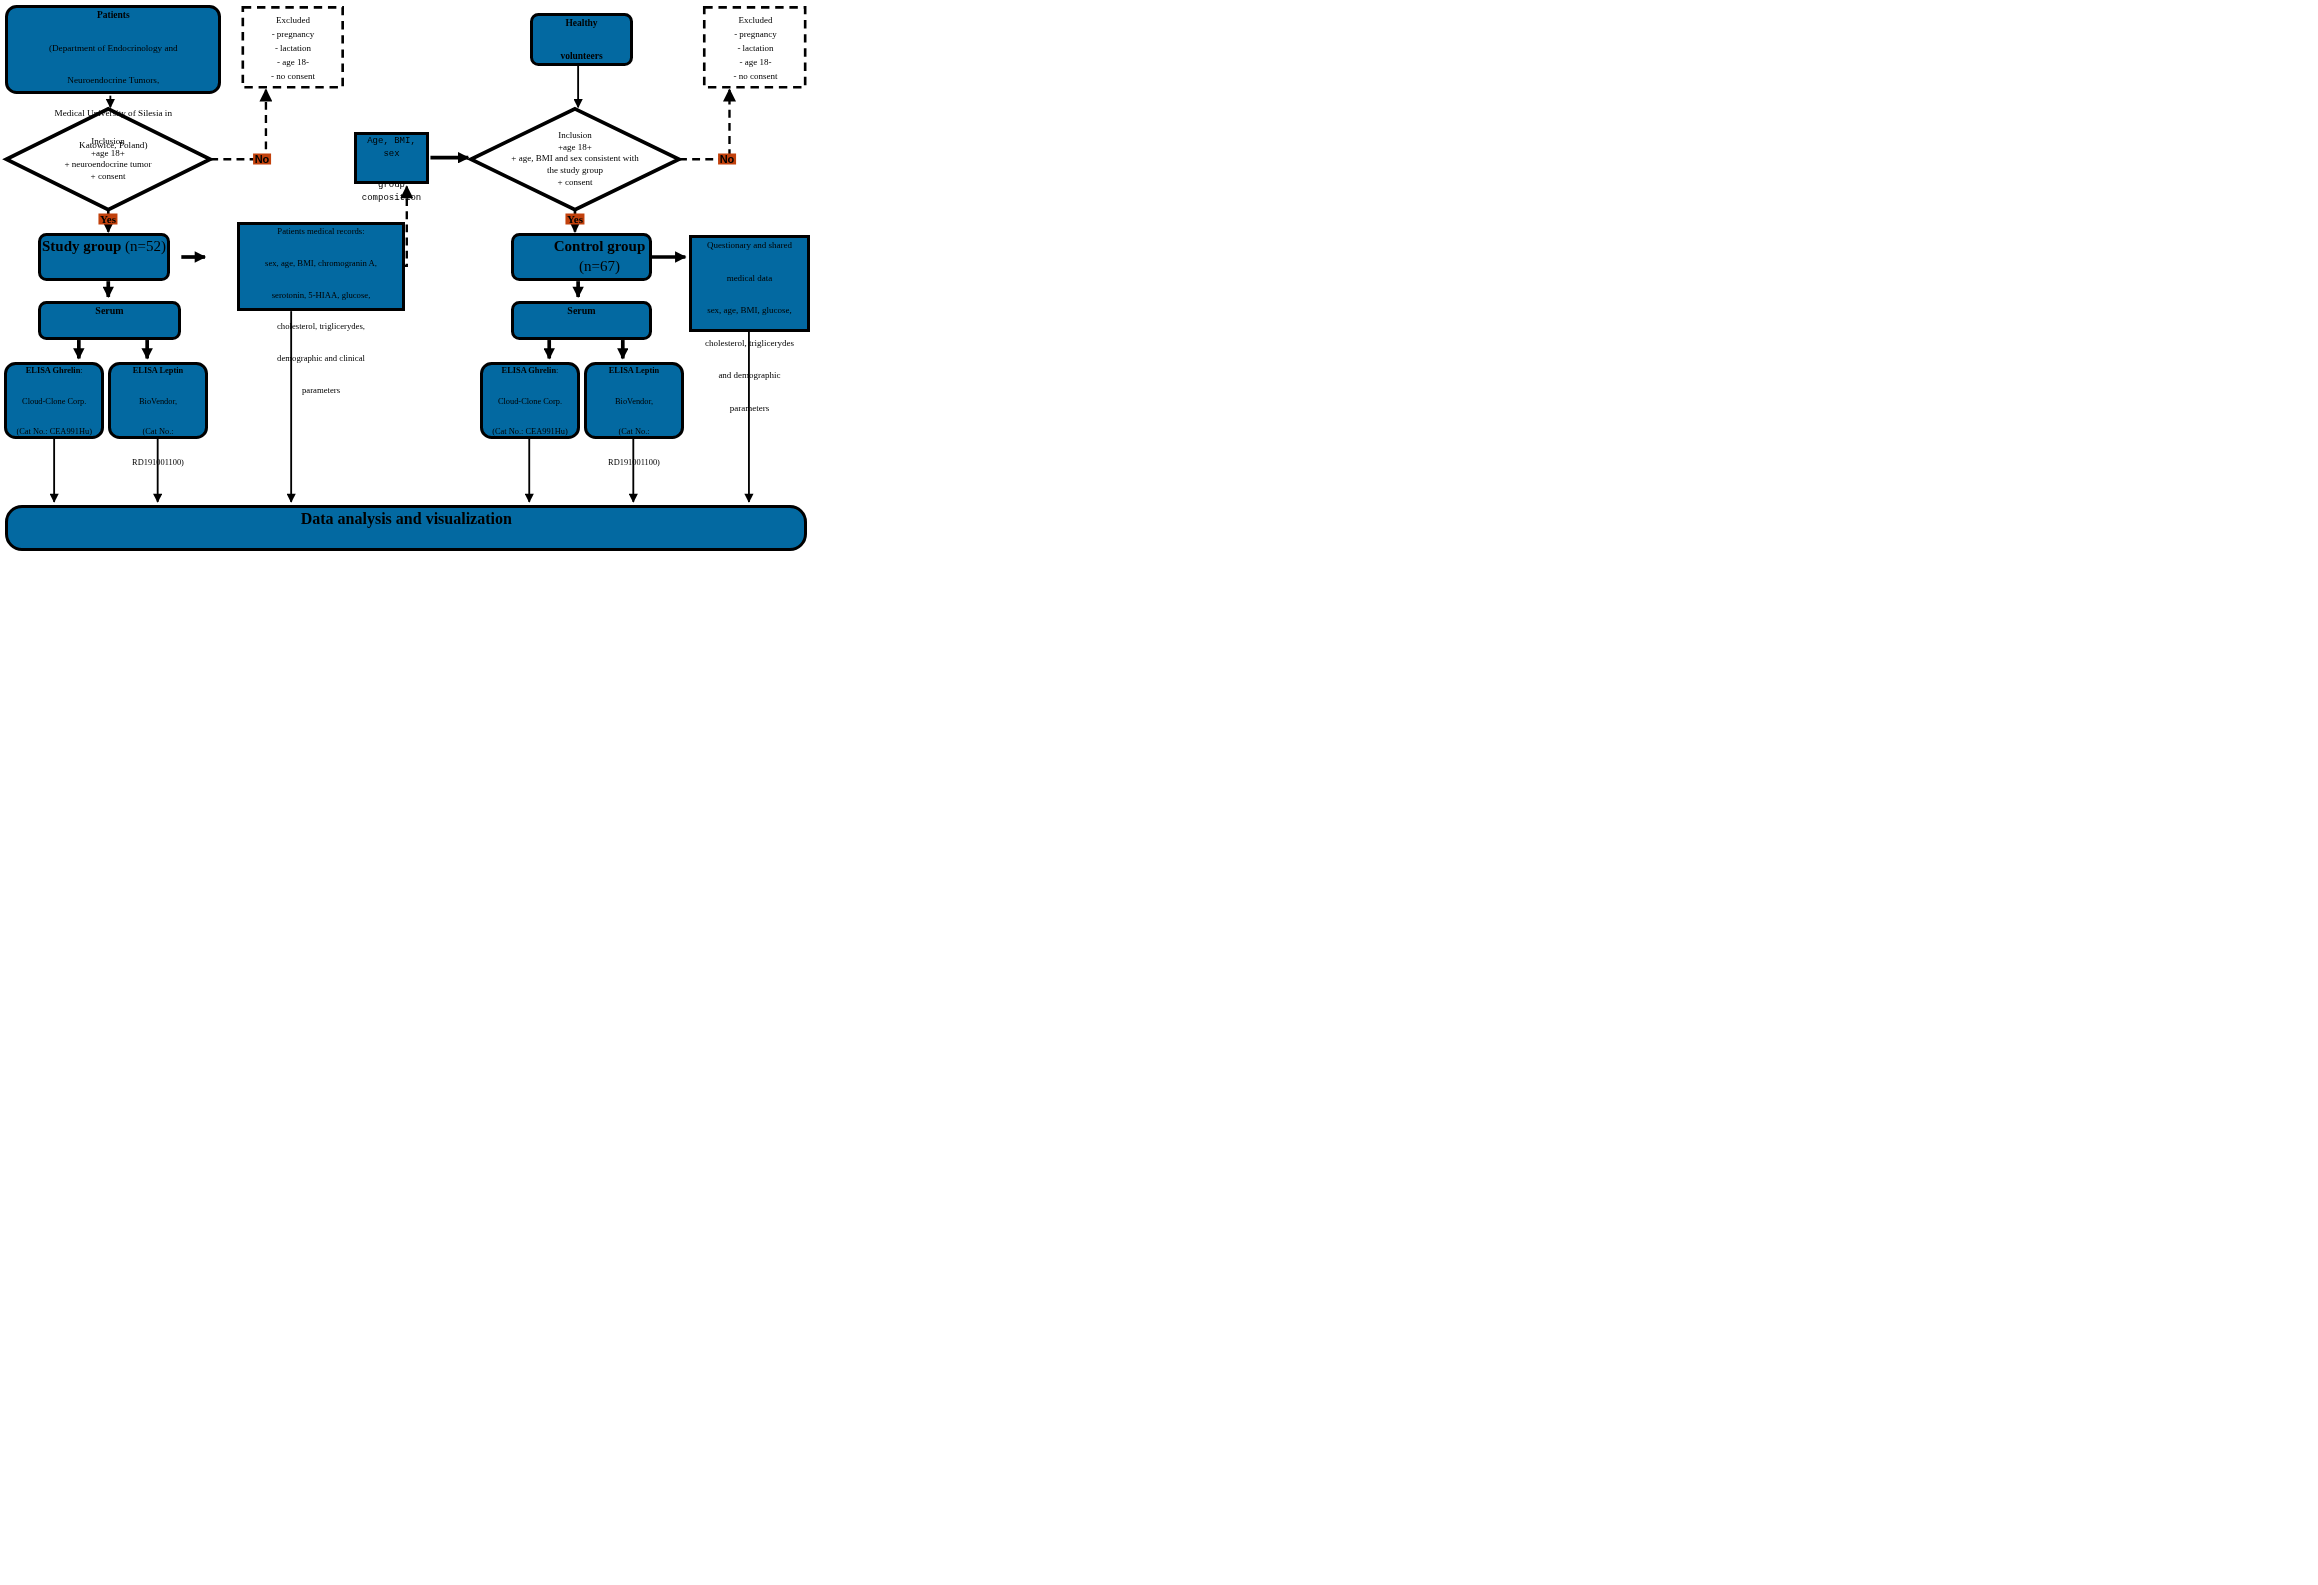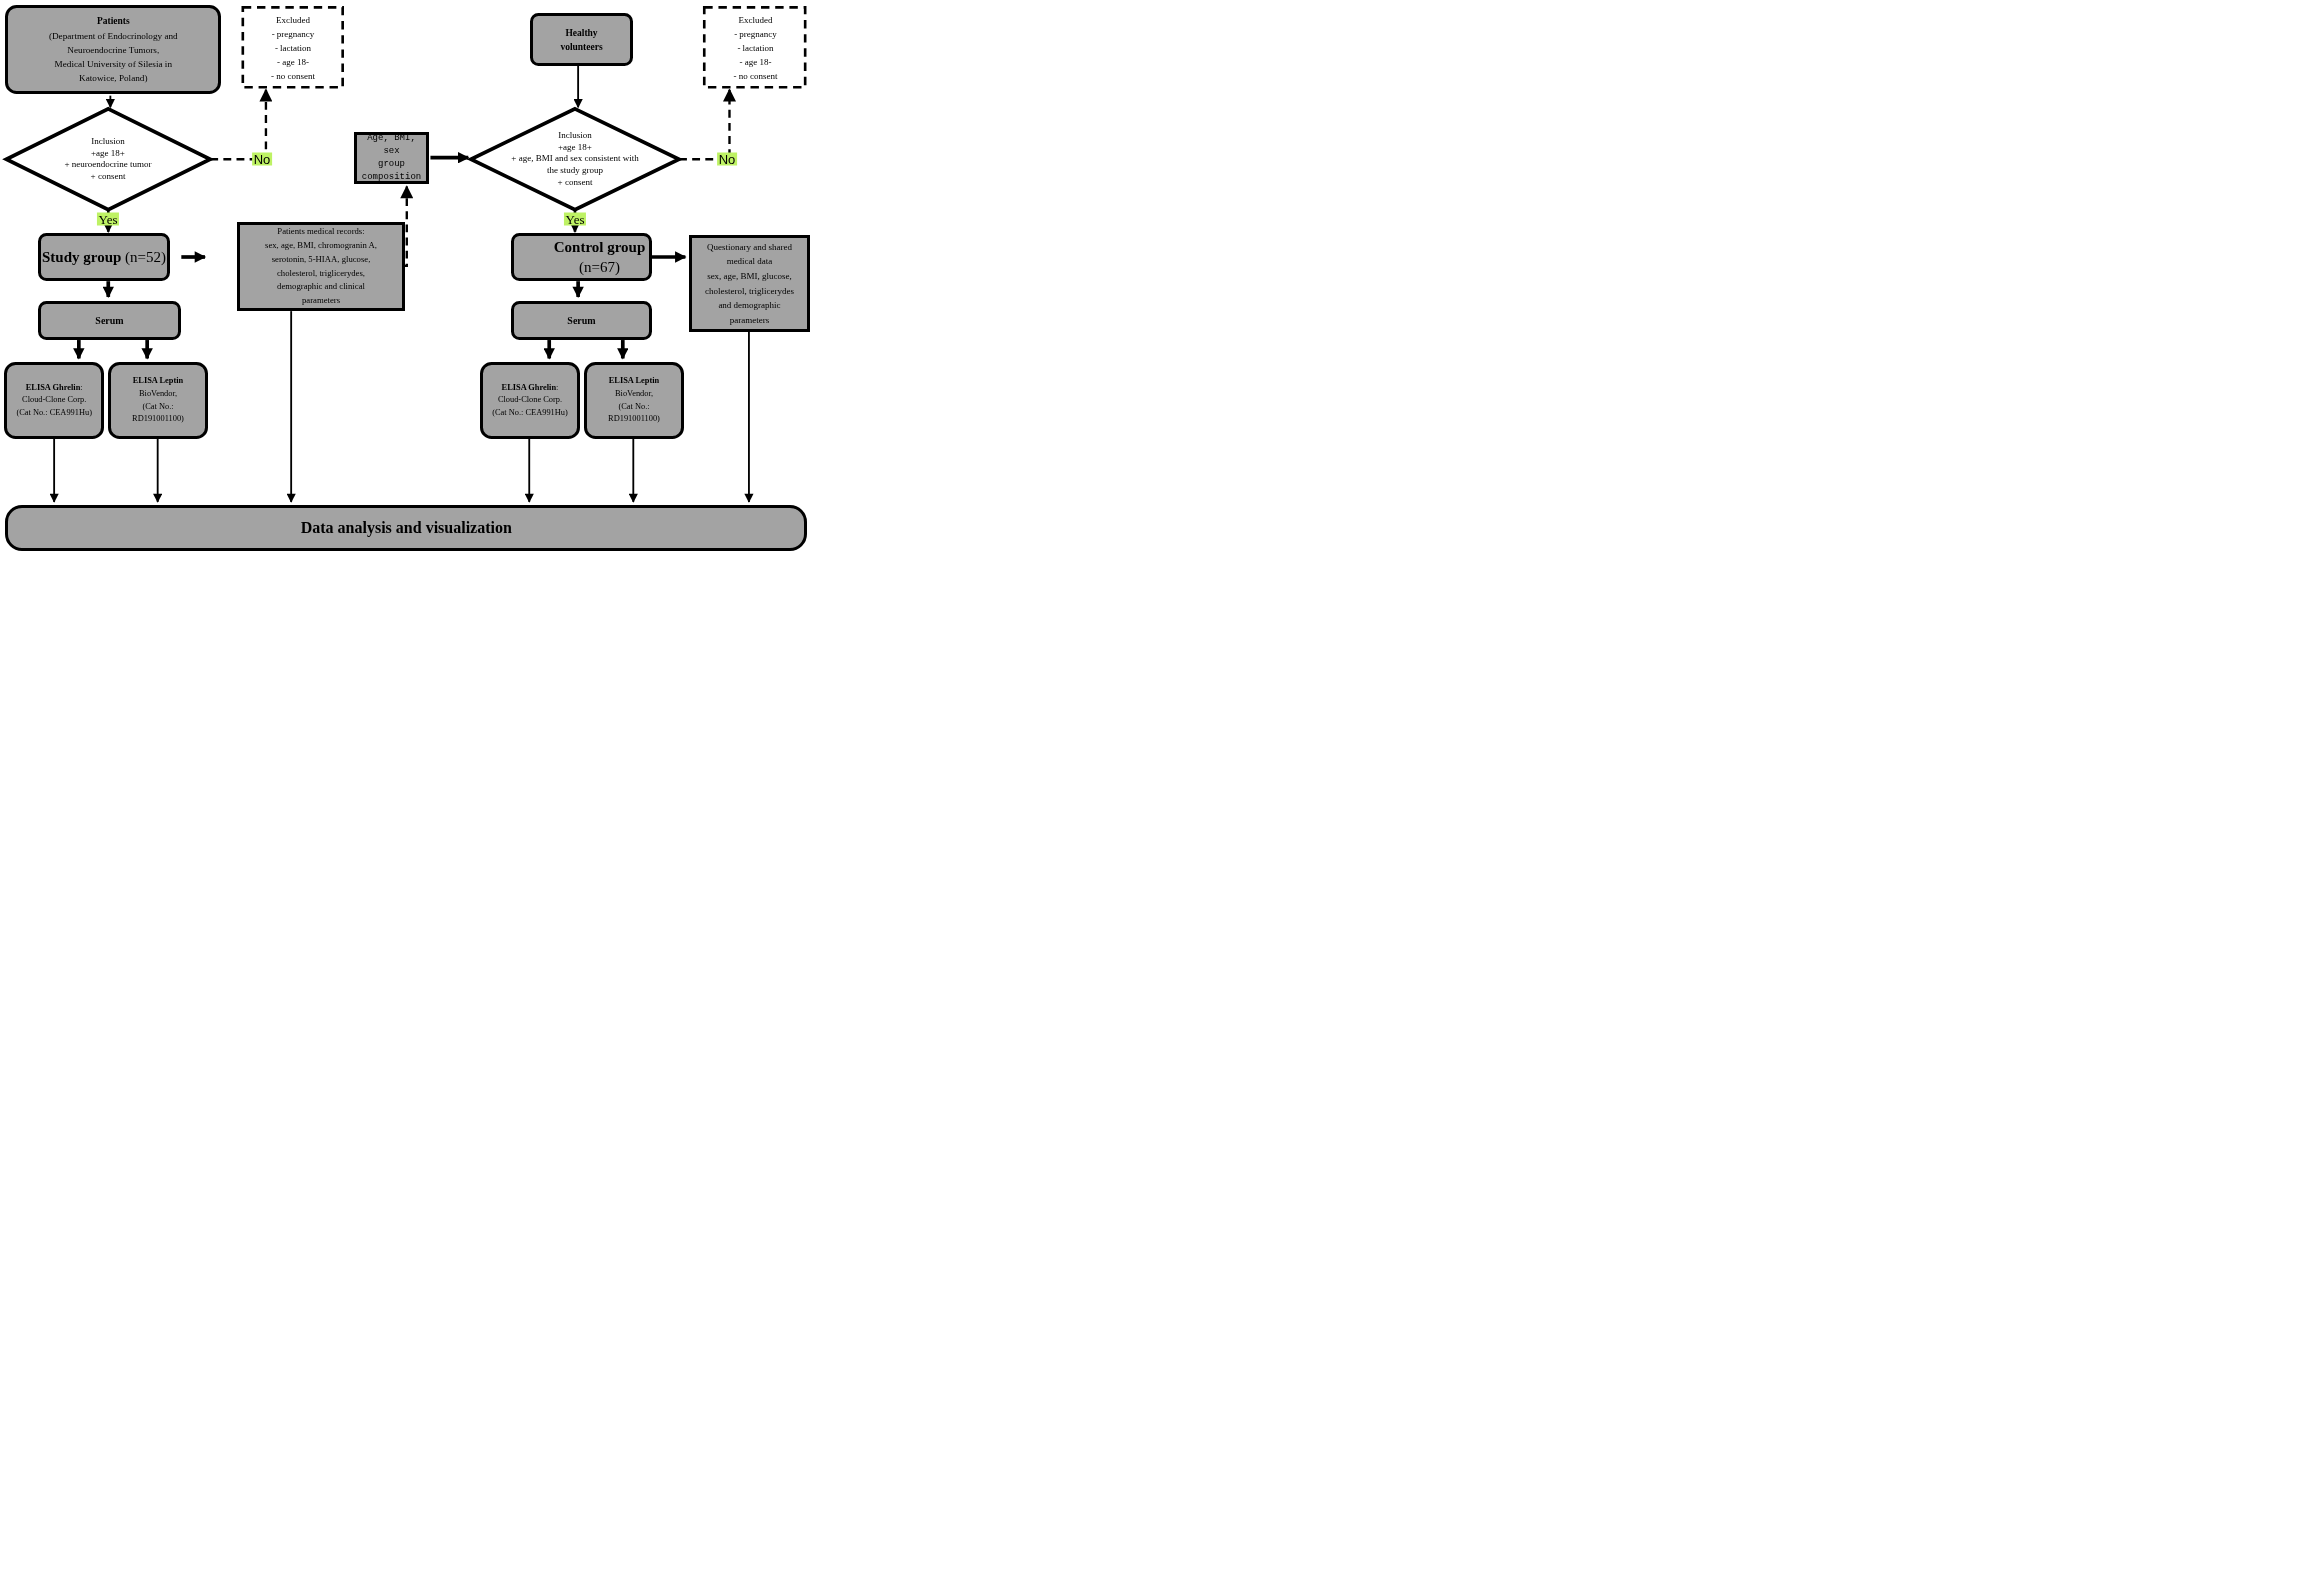--- a/index.html
+++ b/index.html
@@ -1,27 +1,27 @@
 <!DOCTYPE html>
 <html style="font-size:8.4px"><head>
 <meta charset="utf-8">
 <style>
   html,body{margin:0;padding:0;background:#fff;}
   #canvas{position:relative;width:812px;height:555px;background:#fff;overflow:hidden;
           font-family:"Liberation Serif",serif;color:#000;}
   svg.layer{position:absolute;left:0;top:0;}
-  .box{position:absolute;background:#a3a3a3;border:3.7px solid #000;box-sizing:border-box;
-       display:flex;flex-direction:column;align-items:center;justify-content:center;
-       text-align:center;line-height:1.35;}
+  .box{position:absolute;background:#0369a1;border:3.7px solid #000;box-sizing:border-box;
+       display:flex;flex-direction:column;align-items:center;
+       text-align:center;line-height:1.35;gap:18px;}
   .rounded{border-radius:11.6px;}
   .rounded-sm{border-radius:8.4px;}
   .bold{font-weight:bold;}
   .dtext{position:absolute;text-align:center;}
   .yn{position:absolute;transform:translate(-50%,-50%);font-family:"Liberation Sans",sans-serif;
-      font-weight:normal;font-size:13px;background:#bef264;padding:0 1.6px;line-height:1;}
+      font-weight:bold;font-size:11px;background:#c2410c;padding:0 1.6px;line-height:1;}
   .ln{display:block;}
 </style>
 </head>
 <body>
 
 <div id="canvas">
 
   <svg class="layer" width="812" height="555" viewBox="0 0 1545 1056">
     <defs>
       <marker id="ah" viewBox="0 0 10 10" refX="9" refY="5" markerWidth="6" markerHeight="5" orient="auto">

